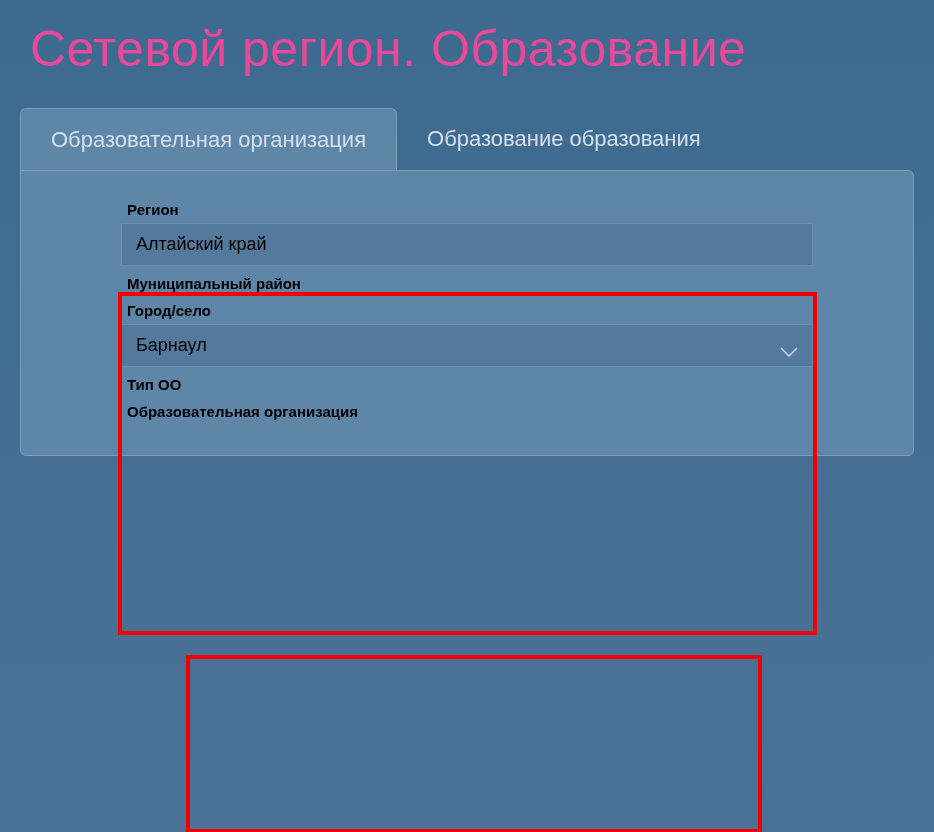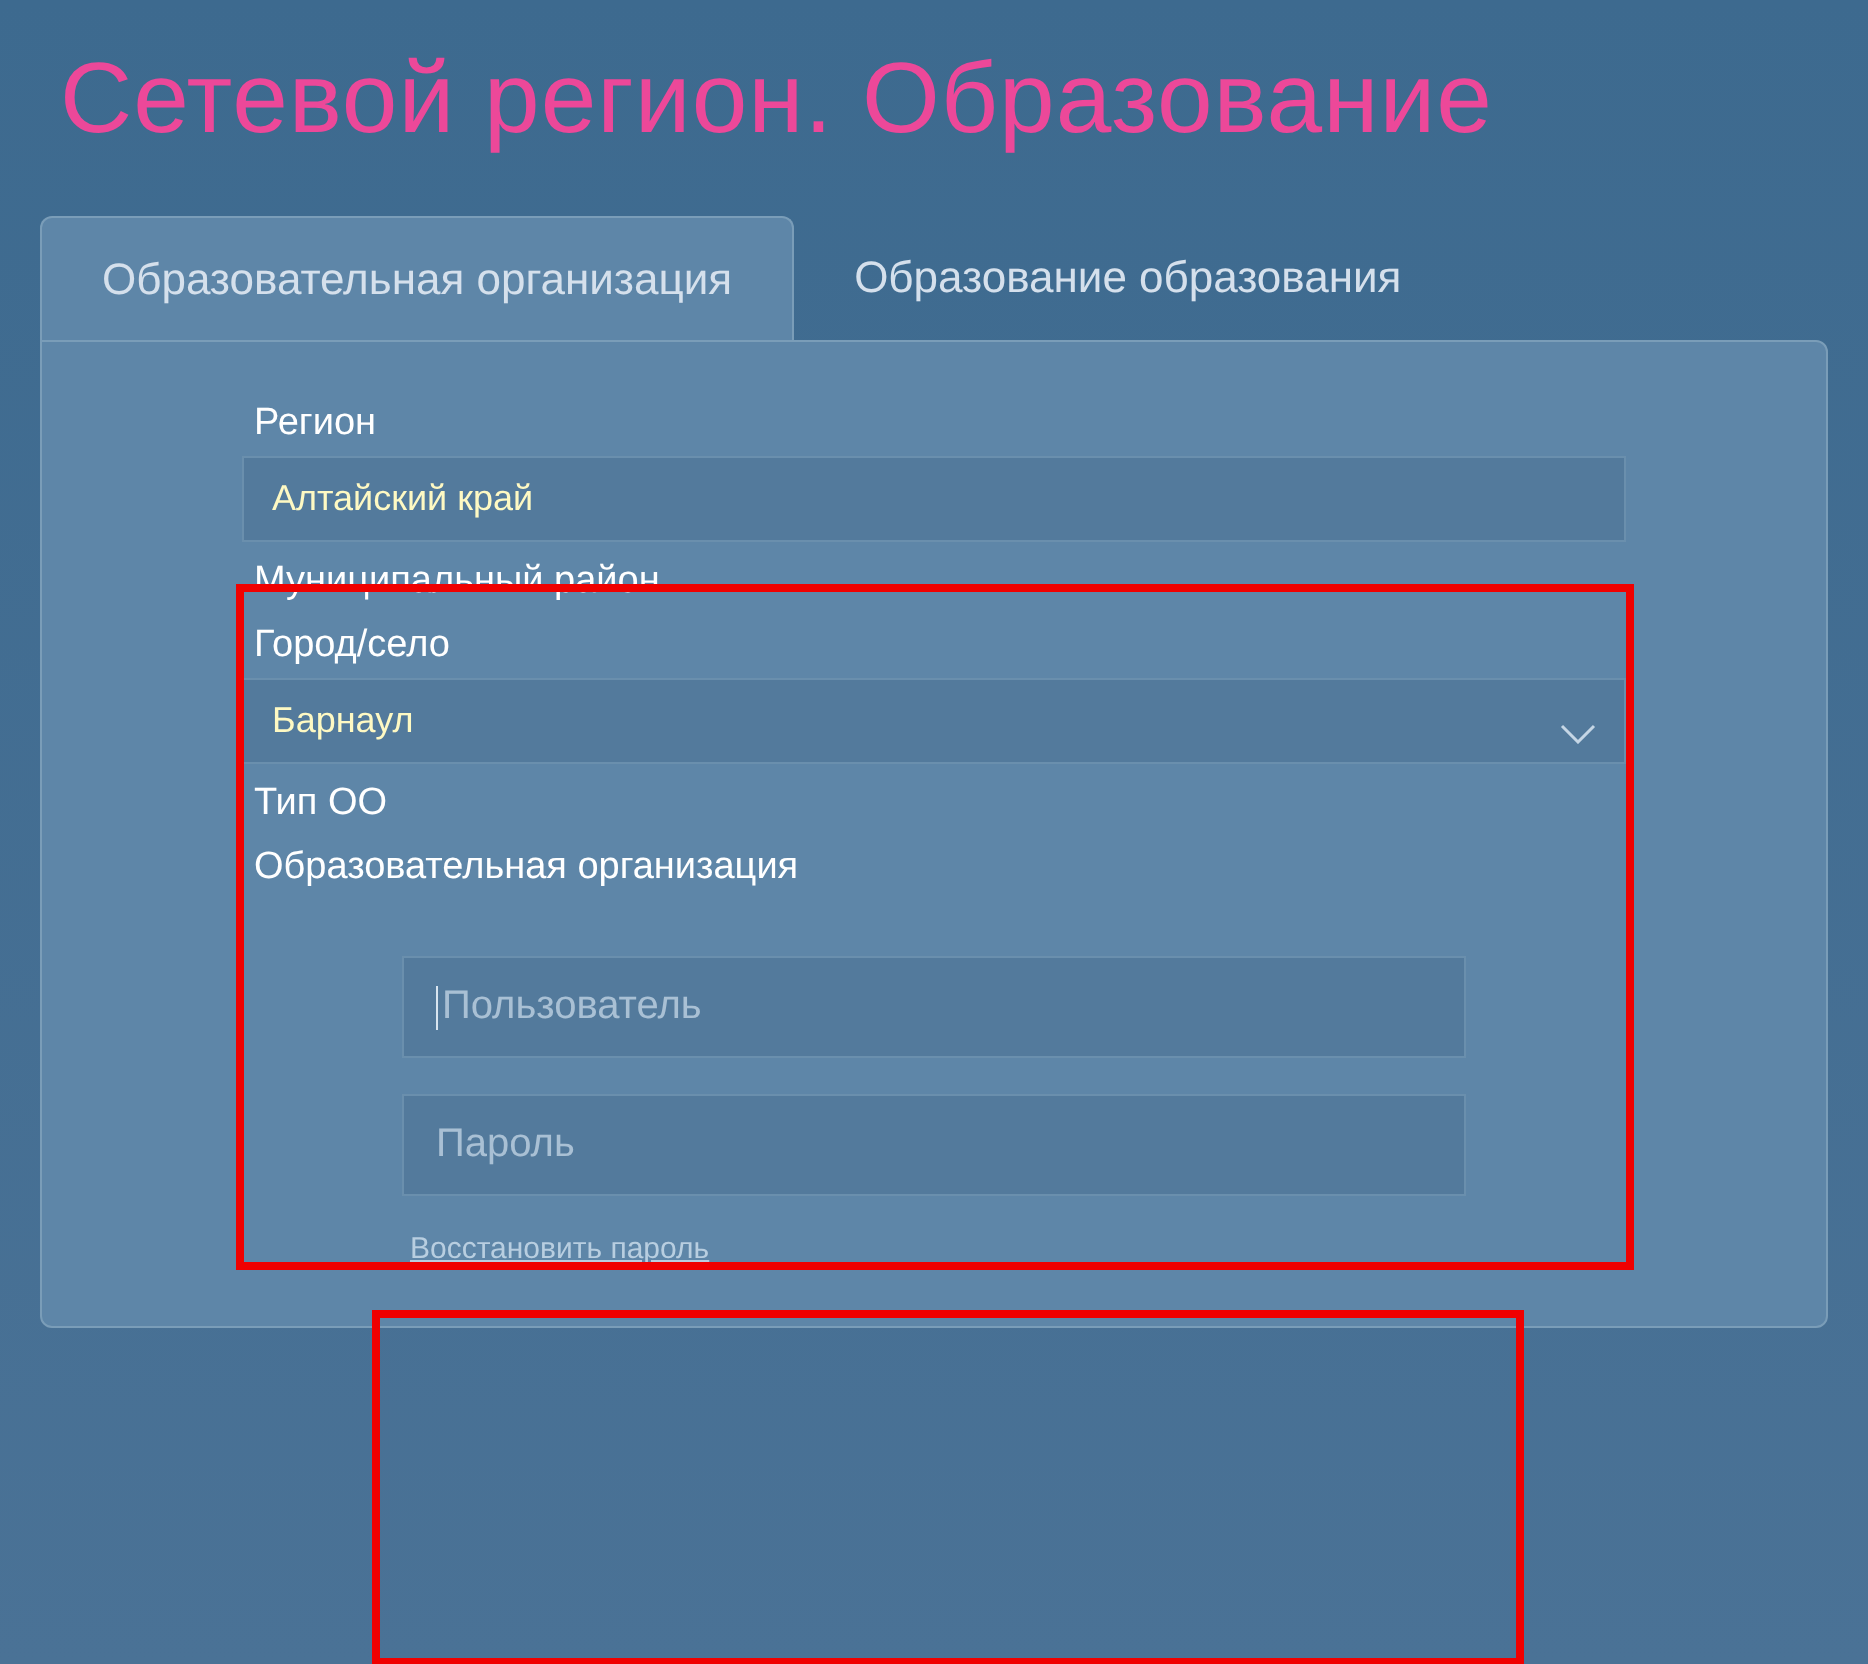--- a/index.html
+++ b/index.html
@@ -39,30 +39,30 @@
       border: 1px solid #7a9db8;
       border-radius: 0 6px 6px 6px;
       padding: 25px 0 30px 0;
       position: relative;
       top: -1px;
     }
     .form-inner {
       padding: 0 100px;
     }
     .field-label {
-      color: #ffffff;
-      font-size: 19px;
+      color: #000000;
+      font-size: 15px;
       padding: 5px 6px 5px 6px;
-      font-weight: 400;
+      font-weight: 700;
     }
     .field-value {
       background: #537a9c;
       border: 1px solid #6a8fad;
       padding: 10px 14px;
-      color: #fef9c3;
+      color: #000000;
       font-size: 18px;
       margin-bottom: 4px;
       display: flex;
       justify-content: space-between;
       align-items: center;
     }
     .dropdown-select {
       cursor: pointer;
     }
     .chevron {
@@ -142,28 +142,18 @@
         <svg viewBox="0 0 18 10" fill="none" stroke-width="1.5">
             <path d="M1 1 L9 9 L17 1"></path>
           </svg>
       </span>
     </div>
 
     <div class="field-label">Тип ОО</div>
 
     <div class="field-label">Образовательная организация</div>
 
-    <div class="credentials">
-      <div class="cred-input">
-        <span class="cursor-line"></span>
-        <span>Пользователь</span>
-      </div>
-      <div class="cred-input">
-        <span>Пароль</span>
-      </div>
-      <div class="restore-link">Восстановить пароль</div>
-    </div>
 
   </div>
 </div>
 
 <div class="highlight-red highlight1"></div>
 <div class="highlight-red highlight2"></div>
 
 </body></html>

